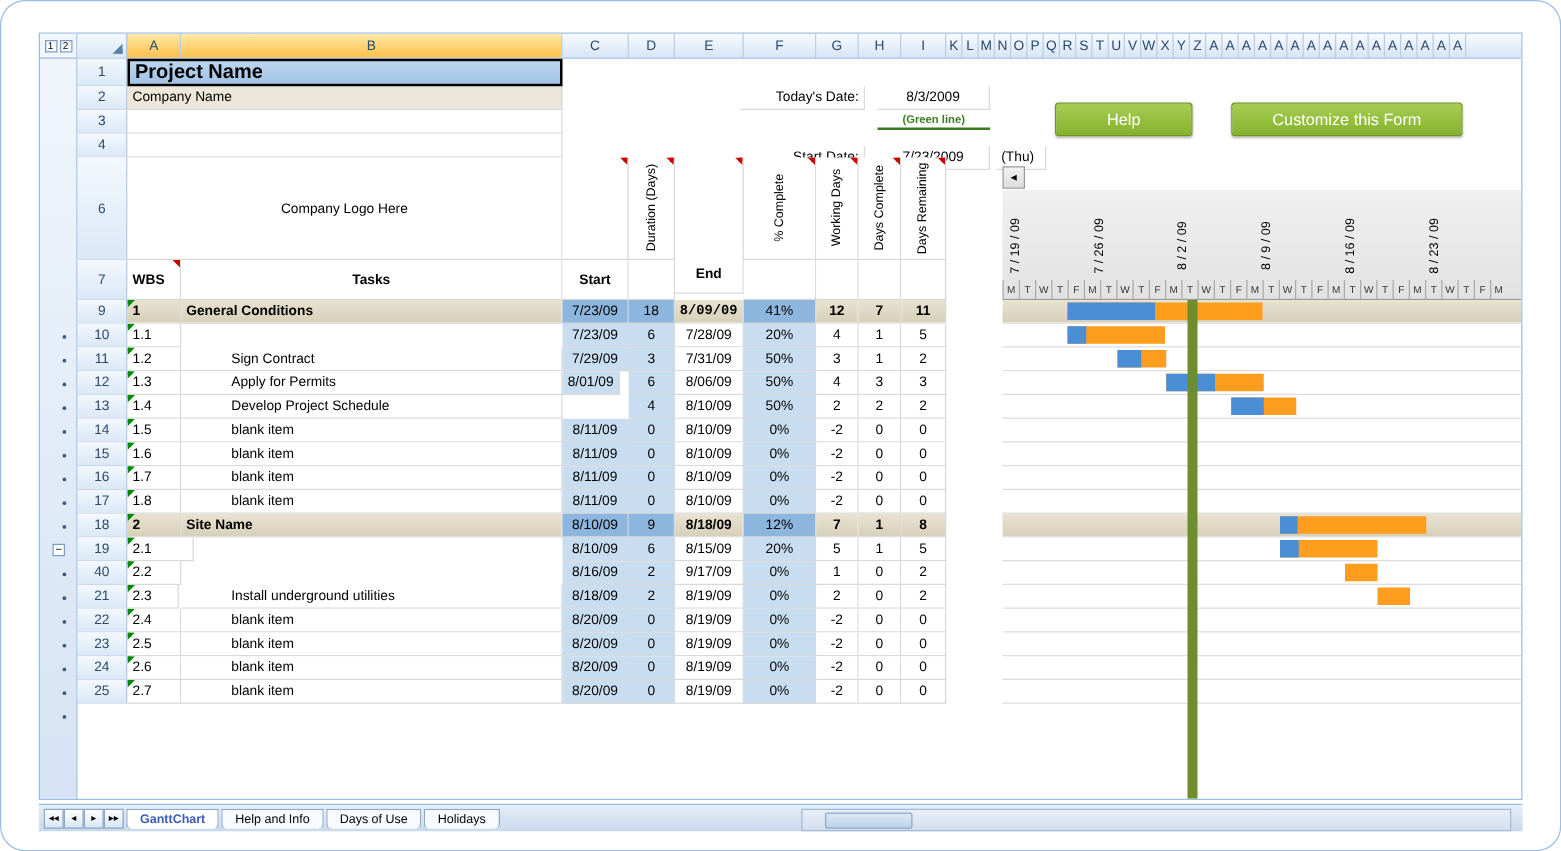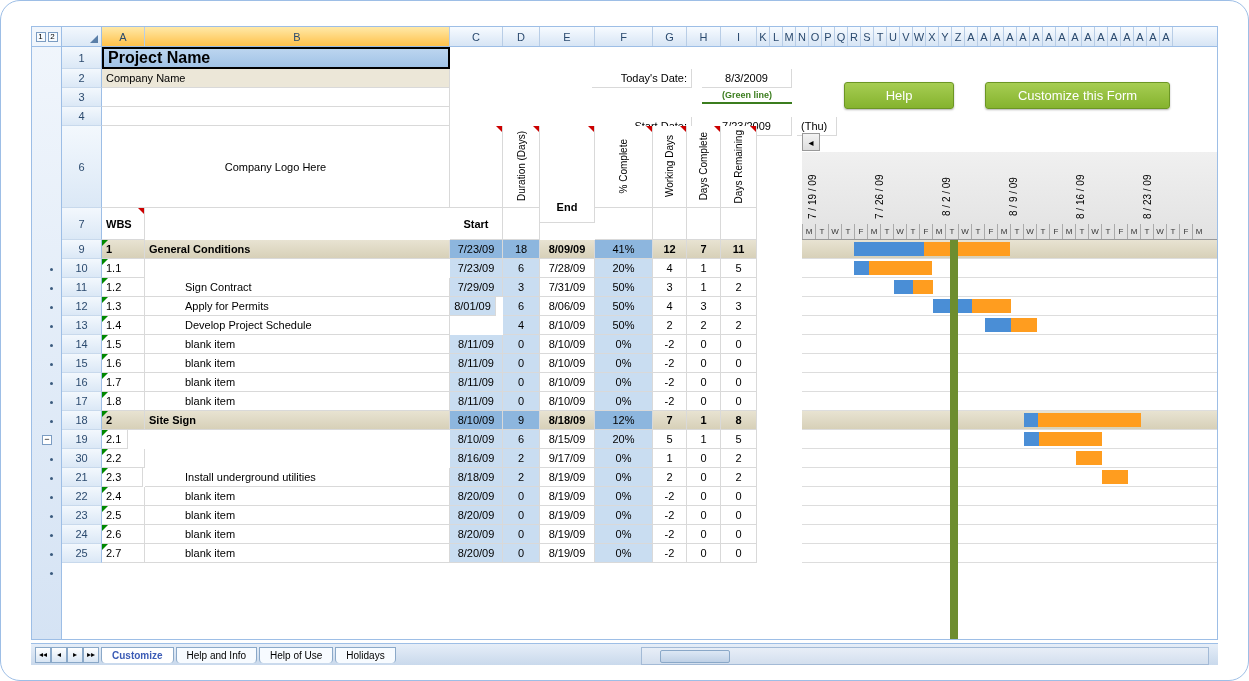--- a/index.html
+++ b/index.html
@@ -131,21 +131,21 @@
         <div class="rh" style="top: 212px; height: 19px;">10</div>
         <div class="rh" style="top: 231px; height: 19px;">11</div>
         <div class="rh" style="top: 250px; height: 19px;">12</div>
         <div class="rh" style="top: 269px; height: 19px;">13</div>
         <div class="rh" style="top: 288px; height: 19px;">14</div>
         <div class="rh" style="top: 307px; height: 19px;">15</div>
         <div class="rh" style="top: 326px; height: 19px;">16</div>
         <div class="rh" style="top: 345px; height: 19px;">17</div>
         <div class="rh" style="top: 364px; height: 19px;">18</div>
         <div class="rh" style="top: 383px; height: 19px;">19</div>
-        <div class="rh" style="top: 402px; height: 19px;">30</div>
+        <div class="rh" style="top: 402px; height: 19px;">40</div>
         <div class="rh" style="top: 421px; height: 19px;">21</div>
         <div class="rh" style="top: 440px; height: 19px;">22</div>
         <div class="rh" style="top: 459px; height: 19px;">23</div>
         <div class="rh" style="top: 478px; height: 19px;">24</div>
         <div class="rh" style="top: 497px; height: 19px;">25</div>
       </div>
 <div class="cell-layer" id="cells">
         <div class="cell company-cell" style="left: 0px; top: 22px; width: 348px; height: 19px;">Company Name</div>
         <div class="cell title-cell selected-cell" style="left: 0px; top: 0px; width: 348px; height: 22px;">Project Name</div>
         <div class="cell " style="left: 0px; top: 41px; width: 348px; height: 19px;"></div>
@@ -179,32 +179,33 @@
           <div class="red-tri"></div>
           <span class="vtext">Days Remaining</span>
         </div>
         <div class="cell " style="left: 348px; top: 79px; width: 53px; height: 82px;">
           <div class="red-tri"></div>
         </div>
         <div class="cell " style="left: 438px; top: 79px; width: 55px; height: 82px;">
           <div class="red-tri"></div>
         </div>
         <div class="cell " style="left: 0px; top: 161px; width: 43px; height: 32px; font-weight: bold;">WBS<div class="red-tri"></div></div>
+        <div class="cell " style="left: 43px; top: 161px; width: 305px; height: 32px; justify-content: center; font-weight: bold;">Tasks</div>
         <div class="cell " style="left: 348px; top: 161px; width: 53px; height: 32px; justify-content: center; font-weight: bold;">Start</div>
         <div class="cell " style="left: 401px; top: 161px; width: 37px; height: 32px;"></div>
-        <div class="cell " style="left: 438px; top: 144px; width: 55px; height: 32px; justify-content: center; font-weight: bold;">End</div>
+        <div class="cell " style="left: 438px; top: 156px; width: 55px; height: 32px; justify-content: center; font-weight: bold;">End</div>
         <div class="cell " style="left: 493px; top: 161px; width: 58px; height: 32px;"></div>
         <div class="cell " style="left: 551px; top: 161px; width: 34px; height: 32px;"></div>
         <div class="cell " style="left: 585px; top: 161px; width: 34px; height: 32px;"></div>
         <div class="cell " style="left: 619px; top: 161px; width: 36px; height: 32px;"></div>
         <div class="cell header-band" style="left: 0px; top: 193px; width: 43px; height: 19px;">1<div class="grn-tri"></div></div>
         <div class="cell header-band" style="left: 43px; top: 193px; width: 305px; height: 19px; padding-left: 4px; font-weight: bold;">General Conditions</div>
         <div class="cell midblue" style="left: 348px; top: 193px; width: 53px; height: 19px; justify-content: center;">7/23/09</div>
         <div class="cell midblue" style="left: 401px; top: 193px; width: 37px; height: 19px; justify-content: center;">18</div>
-        <div class="cell header-band" style="left: 438px; top: 193px; width: 55px; height: 19px; justify-content: center;">8/09/09</div>
+        <div class="cell header-band" style="left: 438px; top: 193px; width: 55px; height: 19px; justify-content: center; font-family: Liberation Mono, monospace;">8/09/09</div>
         <div class="cell midblue" style="left: 493px; top: 193px; width: 58px; height: 19px; justify-content: center;">41%</div>
         <div class="cell header-band" style="left: 551px; top: 193px; width: 34px; height: 19px; justify-content: center;">12</div>
         <div class="cell header-band" style="left: 585px; top: 193px; width: 34px; height: 19px; justify-content: center;">7</div>
         <div class="cell header-band" style="left: 619px; top: 193px; width: 36px; height: 19px; justify-content: center;">11</div>
         <div class="cell " style="left: 0px; top: 212px; width: 43px; height: 19px;">1.1<div class="grn-tri"></div></div>
         <div class="cell lightblue" style="left: 348px; top: 212px; width: 53px; height: 19px; justify-content: center;">7/23/09</div>
         <div class="cell lightblue" style="left: 401px; top: 212px; width: 37px; height: 19px; justify-content: center;">6</div>
         <div class="cell " style="left: 438px; top: 212px; width: 55px; height: 19px; justify-content: center;">7/28/09</div>
         <div class="cell lightblue" style="left: 493px; top: 212px; width: 58px; height: 19px; justify-content: center;">20%</div>
         <div class="cell " style="left: 551px; top: 212px; width: 34px; height: 19px; justify-content: center;">4</div>
@@ -267,29 +268,29 @@
         <div class="cell " style="left: 0px; top: 345px; width: 43px; height: 19px;">1.8<div class="grn-tri"></div></div>
         <div class="cell " style="left: 43px; top: 345px; width: 305px; height: 19px; padding-left: 40px;">blank item</div>
         <div class="cell lightblue" style="left: 348px; top: 345px; width: 53px; height: 19px; justify-content: center;">8/11/09</div>
         <div class="cell lightblue" style="left: 401px; top: 345px; width: 37px; height: 19px; justify-content: center;">0</div>
         <div class="cell " style="left: 438px; top: 345px; width: 55px; height: 19px; justify-content: center;">8/10/09</div>
         <div class="cell lightblue" style="left: 493px; top: 345px; width: 58px; height: 19px; justify-content: center;">0%</div>
         <div class="cell " style="left: 551px; top: 345px; width: 34px; height: 19px; justify-content: center;">-2</div>
         <div class="cell " style="left: 585px; top: 345px; width: 34px; height: 19px; justify-content: center;">0</div>
         <div class="cell " style="left: 619px; top: 345px; width: 36px; height: 19px; justify-content: center;">0</div>
         <div class="cell header-band" style="left: 0px; top: 364px; width: 43px; height: 19px;">2<div class="grn-tri"></div></div>
-        <div class="cell header-band" style="left: 43px; top: 364px; width: 305px; height: 19px; padding-left: 4px; font-weight: bold;">Site Sign</div>
+        <div class="cell header-band" style="left: 43px; top: 364px; width: 305px; height: 19px; padding-left: 4px; font-weight: bold;">Site Name</div>
         <div class="cell midblue" style="left: 348px; top: 364px; width: 53px; height: 19px; justify-content: center;">8/10/09</div>
         <div class="cell midblue" style="left: 401px; top: 364px; width: 37px; height: 19px; justify-content: center;">9</div>
         <div class="cell header-band" style="left: 438px; top: 364px; width: 55px; height: 19px; justify-content: center;">8/18/09</div>
         <div class="cell midblue" style="left: 493px; top: 364px; width: 58px; height: 19px; justify-content: center;">12%</div>
         <div class="cell header-band" style="left: 551px; top: 364px; width: 34px; height: 19px; justify-content: center;">7</div>
         <div class="cell header-band" style="left: 585px; top: 364px; width: 34px; height: 19px; justify-content: center;">1</div>
         <div class="cell header-band" style="left: 619px; top: 364px; width: 36px; height: 19px; justify-content: center;">8</div>
-        <div class="cell " style="left: 0px; top: 383px; width: 26px; height: 19px;">2.1<div class="grn-tri"></div></div>
+        <div class="cell " style="left: 0px; top: 383px; width: 53px; height: 19px;">2.1<div class="grn-tri"></div></div>
         <div class="cell lightblue" style="left: 348px; top: 383px; width: 53px; height: 19px; justify-content: center;">8/10/09</div>
         <div class="cell lightblue" style="left: 401px; top: 383px; width: 37px; height: 19px; justify-content: center;">6</div>
         <div class="cell " style="left: 438px; top: 383px; width: 55px; height: 19px; justify-content: center;">8/15/09</div>
         <div class="cell lightblue" style="left: 493px; top: 383px; width: 58px; height: 19px; justify-content: center;">20%</div>
         <div class="cell " style="left: 551px; top: 383px; width: 34px; height: 19px; justify-content: center;">5</div>
         <div class="cell " style="left: 585px; top: 383px; width: 34px; height: 19px; justify-content: center;">1</div>
         <div class="cell " style="left: 619px; top: 383px; width: 36px; height: 19px; justify-content: center;">5</div>
         <div class="cell " style="left: 0px; top: 402px; width: 43px; height: 19px;">2.2<div class="grn-tri"></div></div>
         <div class="cell lightblue" style="left: 348px; top: 402px; width: 53px; height: 19px; justify-content: center;">8/16/09</div>
         <div class="cell lightblue" style="left: 401px; top: 402px; width: 37px; height: 19px; justify-content: center;">2</div>
@@ -435,21 +436,21 @@
 </div>
 
 <div class="tabs-footer">
 <div class="tab-nav">
       <span>◂◂</span>
       <span>◂</span>
       <span>▸</span>
       <span>▸▸</span>
     </div>
 <div id="tabs-ct" style="display:flex">
-      <div class="tab active">Customize</div>
+      <div class="tab active">GanttChart</div>
       <div class="tab">Help and Info</div>
-      <div class="tab">Help of Use</div>
+      <div class="tab">Days of Use</div>
       <div class="tab">Holidays</div>
     </div>
 </div>
 <div class="scroll-h">
     <div class="scroll-thumb"></div>
   </div>
 
 </body></html>

